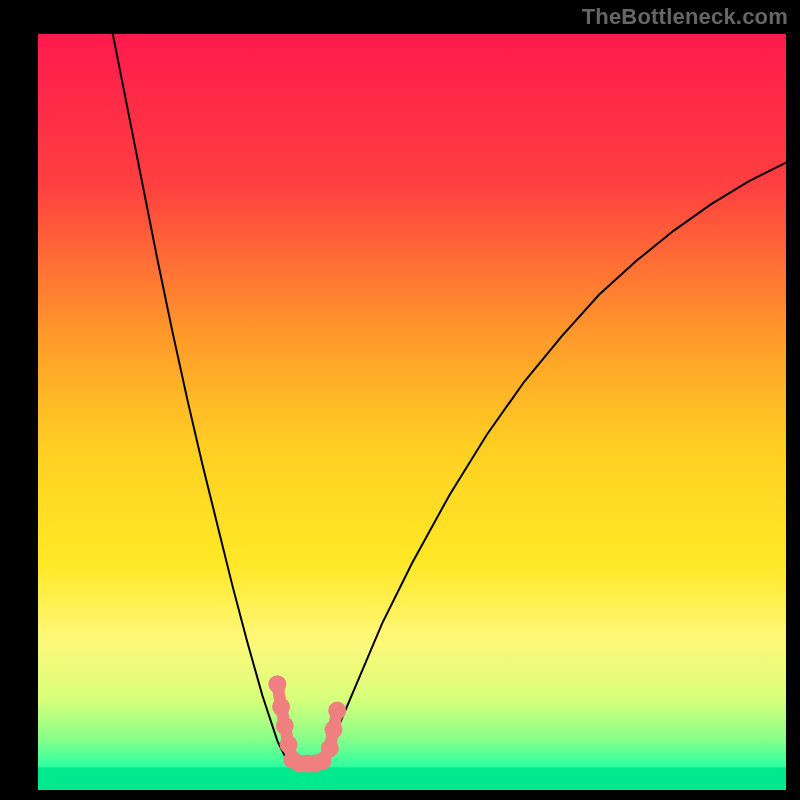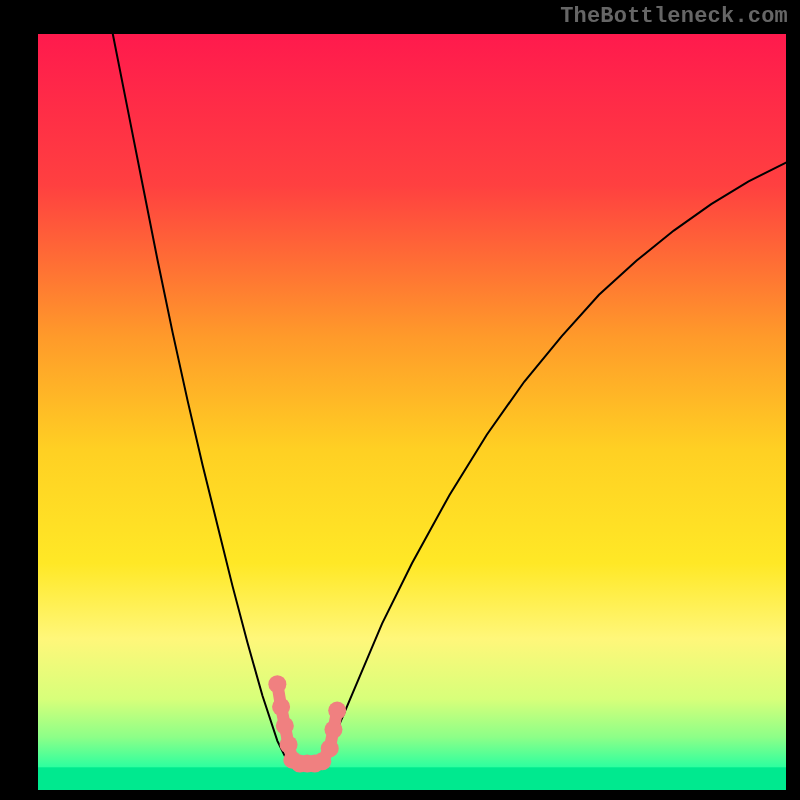--- a/index.html
+++ b/index.html
@@ -20,21 +20,20 @@
   .watermark {
     position: absolute;
     top: 4px;
     right: 12px;
     color: #666;
     font-size: 22px;
     font-weight: 600;
     text-align: right;
     letter-spacing: 0.2px;
     z-index: 10;
-    font-family: Liberation Mono, monospace;
   }
   svg {
     display: block;
   }
 </style>
 </head>
 <body>
 
 <div class="outer">
   <div class="watermark">TheBottleneck.com</div>

